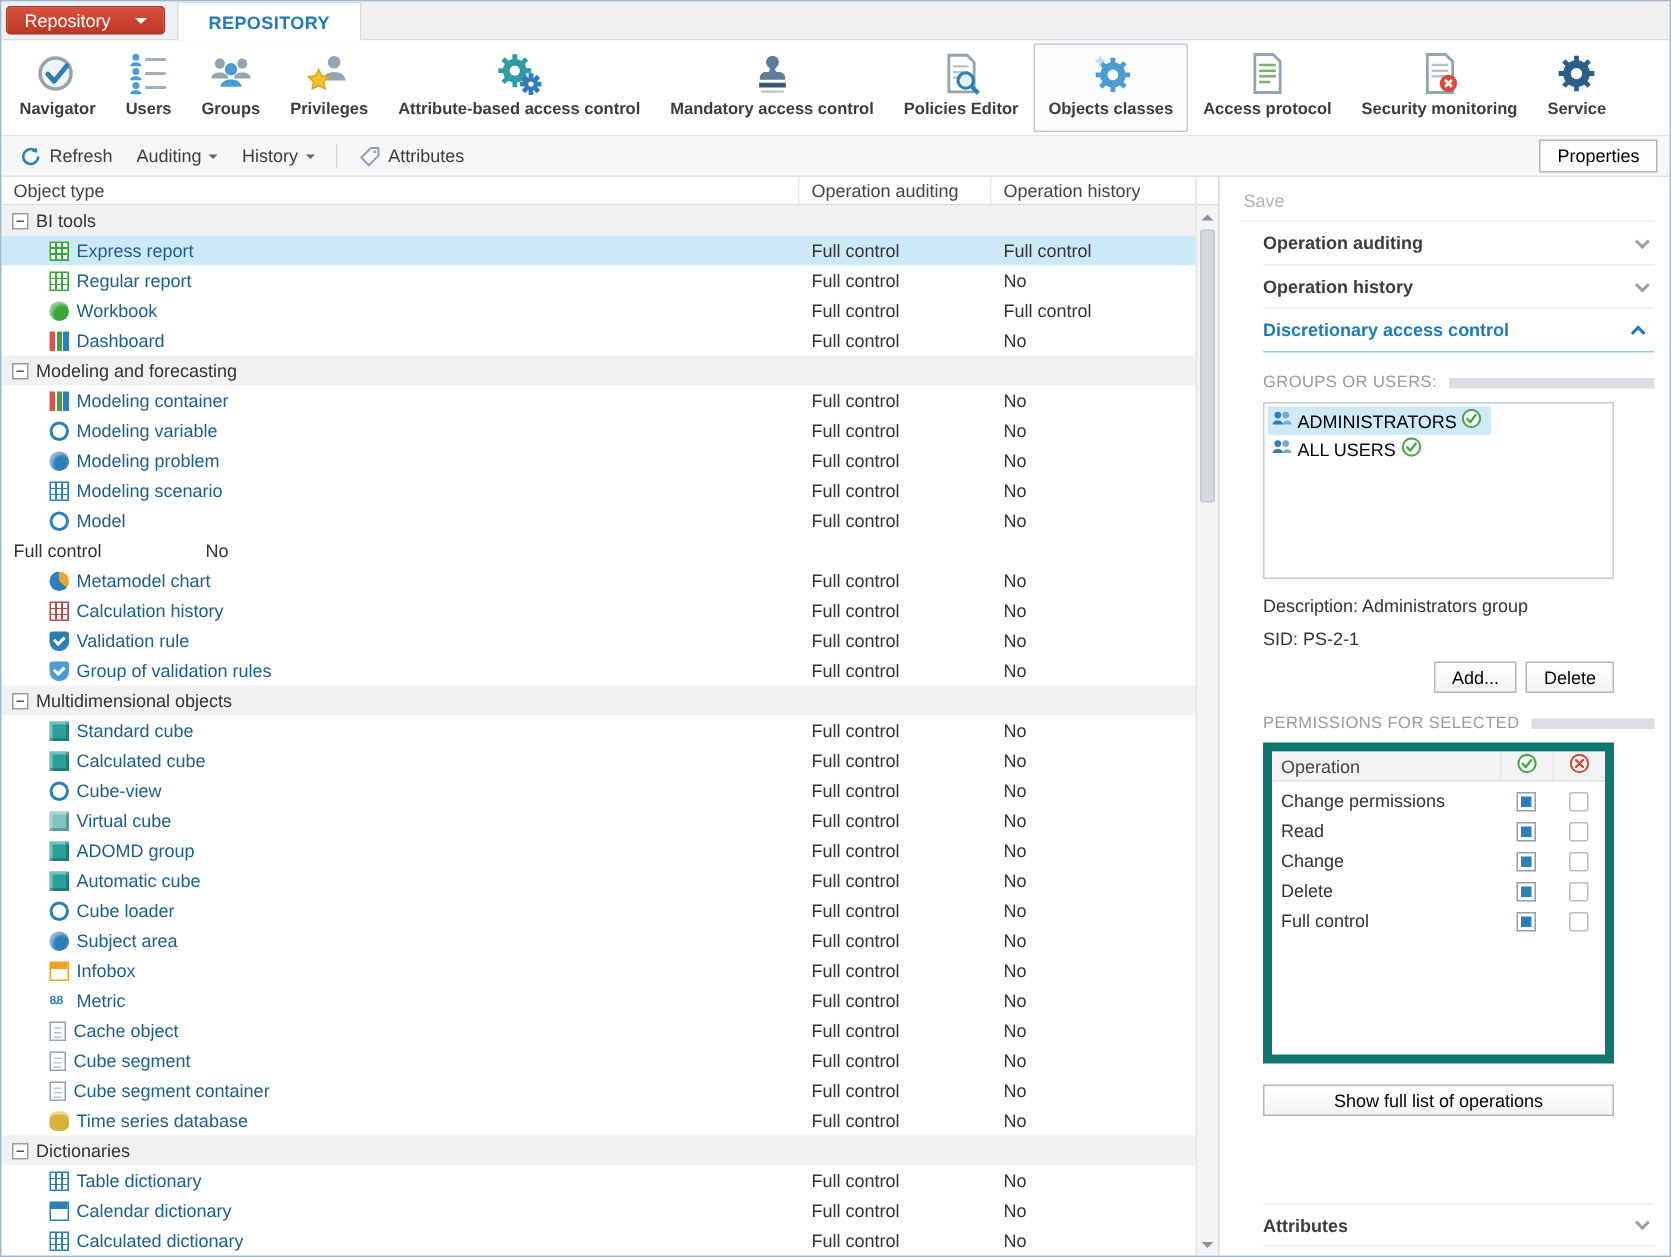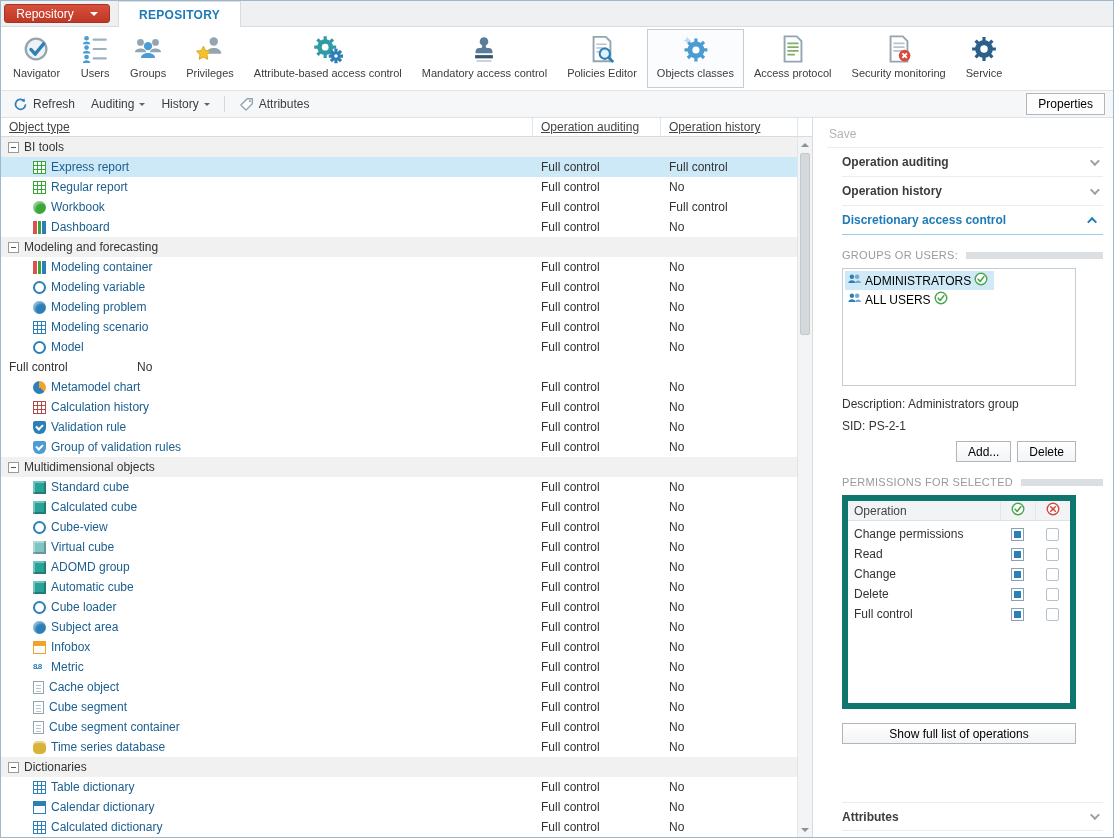--- a/index.html
+++ b/index.html
@@ -7,39 +7,39 @@
   body { width:1114px; height:838px; overflow:hidden; }
   .window { width:1114px; height:838px; border:1px solid #9cb8ca; background:#fff; display:flex; flex-direction:column; overflow:hidden; }
 
   
   .tabbar { height:26px; background:#eef0f1; border-bottom:1px solid #d9dcde; display:flex; align-items:stretch; flex:none; }
   .app-btn { margin:3px 2px 3px 3px; width:106px; background:linear-gradient(#d8503c,#bf3826); border:1px solid #a83322; border-radius:3px; color:#fff; font-size:12px; display:flex; align-items:center; justify-content:center; gap:16px; cursor:pointer; }
   .app-caret { width:0; height:0; border:4px solid transparent; border-top-color:#fff; margin-top:4px; }
   .tab { margin-left:6px; padding:0 20px; display:flex; align-items:center; font-size:12px; font-weight:bold; letter-spacing:.3px; color:#1e7bb8; background:#fff; border:1px solid #d9dcde; border-bottom:none; margin-bottom:-1px; z-index:2; }
 
   
-  .ribbon { height:64px; background:#fff; border-bottom:1px solid #e3e3e3; display:flex; align-items:stretch; padding:2px 2px; flex:none; }
+  .ribbon { height:64px; background:#fff; border-bottom:1px solid #e3e3e3; display:flex; align-items:stretch; padding:2px 2px; flex:none;font-weight:bold; }
   .ritem { display:flex; flex-direction:column; align-items:center; justify-content:flex-start; padding:4px 9px 2px; gap:3px; font-size:11px; color:#3c3c3c; border:1px solid transparent; white-space:nowrap; cursor:pointer; }
   .ritem.selected { border-color:#c3cdd4; background:#fbfcfd; }
   .ricon, .ricon svg { width:30px; height:30px; display:block; }
   .rlabel { line-height:12px; }
 
   
   .toolbar { height:27px; background:#f6f7f8; border-bottom:1px solid #dfe2e4; display:flex; align-items:center; padding:0 4px; font-size:12px; color:#3c3c3c; flex:none; }
   .tbtn { display:flex; align-items:center; gap:5px; padding:3px 8px; cursor:pointer; }
   .tbtn svg { width:15px; height:15px; display:block; }
   .caret-down { width:0; height:0; border:3.5px solid transparent; border-top-color:#666; margin-top:4px; }
   .tsep { width:1px; height:16px; background:#d6d9db; margin:0 6px; }
   .props-btn { margin-left:auto; margin-right:4px; border:1px solid #b0b7bc; background:#fdfdfd; padding:3px 11px; font-size:12px; cursor:pointer; }
 
   
   .main { flex:1; display:flex; min-height:0; }
   .table-area { width:796px; flex:none; display:flex; flex-direction:column; min-height:0; }
   .thead { height:19px; flex:none; display:flex; border-bottom:1px solid #d8dbdd; font-size:12px; color:#444; background:#fff; }
-  .th { padding:2px 0 2px 8px; border-right:1px solid #e4e7e9; overflow:hidden; white-space:nowrap;text-decoration:underline; }
+  .th { padding:2px 0 2px 8px; border-right:1px solid #e4e7e9; overflow:hidden; white-space:nowrap; }
   .th1 { width:532px; }
   .th2 { width:128px; }
   .th3 { flex:1; border-right:none; }
   .tbody { flex:1; overflow:hidden; font-size:12px; }
   .trow { height:20px; display:flex; align-items:stretch; background:#fff; cursor:default; }
   .trow.group { background:#f1f1f1; }
   .trow.selected { background:#cde9f8; }
   .c1 { width:532px; flex:none; display:flex; align-items:center; padding-left:7px; gap:5px; overflow:hidden; white-space:nowrap; }
   .c2 { width:128px; flex:none; display:flex; align-items:center; padding-left:8px; color:#333; }
   .c3 { flex:1; display:flex; align-items:center; padding-left:8px; color:#333; }

